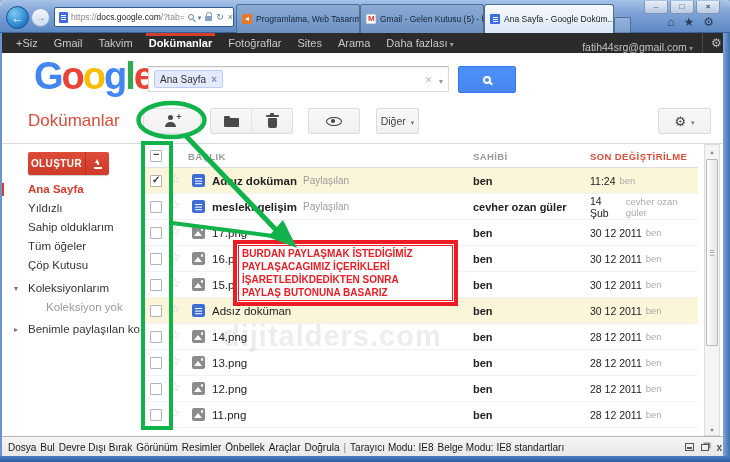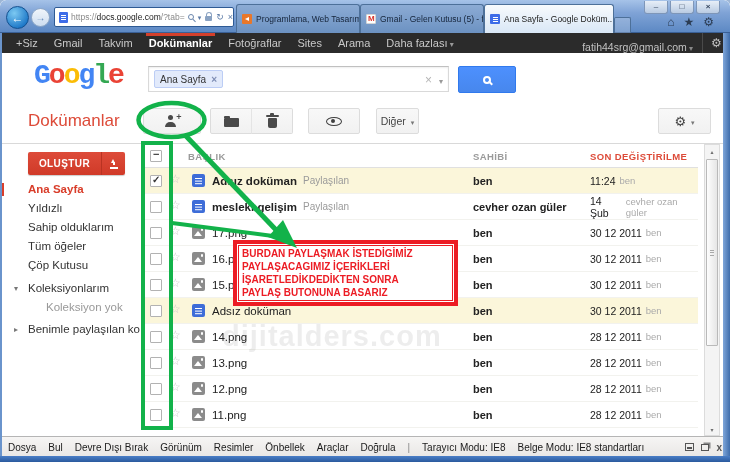--- a/index.html
+++ b/index.html
@@ -55,21 +55,21 @@
 .gb-item.active{color:#fff;font-weight:bold}
 .gb-item.active::before{content:"";position:absolute;left:5px;right:5px;top:0;height:2.5px;background:#d4402c}
 .gb-item.caret::after{content:" ▾";font-size:8px;color:#999}
 .gb-right{margin-left:auto;display:flex;align-items:flex-end;height:100%}
 .gb-email{font-size:10.5px;color:#c2c2c2;padding-right:9px}
 .gb-email::after{content:" ▾";font-size:8px;color:#888}
 .gb-gear{width:28px;height:100%;border-left:1px solid #4a4a4a;display:flex;align-items:center;justify-content:center;color:#c0c0c0;font-size:12px}
 
 
 .hdr{position:absolute;top:53px;left:0;width:730px;height:47px;background:#fff}
-.logo{position:absolute;left:34px;top:4px;font-family:Liberation Mono, monospace;font-size:28px;font-weight:bold;letter-spacing:-2px;line-height:38px}
+.logo{position:absolute;left:34px;top:4px;font-family:Liberation Sans, sans-serif;font-size:38px;font-weight:bold;letter-spacing:-2px;line-height:38px}
 .lg0,.lg3{color:#4285f4}.lg1,.lg5{color:#ea4335}.lg2{color:#fbbc05}.lg4{color:#34a853}
 .searchbox{position:absolute;left:148px;top:13px;width:301px;height:26px;background:#fff;border:1px solid #d9d9d9;border-top-color:#c0c0c0;
  box-shadow:inset 0 1px 2px rgba(0,0,0,.07);display:flex;align-items:center;padding:0 5px}
 .chip{display:flex;align-items:center;gap:5px;background:#e2eafb;border:1px solid #bccdf5;border-radius:2px;height:18px;padding:0 5px;font-size:10px;color:#333}
 .chip-close::before{content:"×";color:#7e8db4;font-weight:bold;font-size:10px}
 .sb-right{margin-left:auto;display:flex;align-items:center;gap:7px;color:#b5b5b5}
 .sb-clear::before{content:"×";font-size:12px}
 .sb-caret::before{content:"▾";font-size:8px;color:#999}
 .searchbtn{position:absolute;left:458px;top:13px;width:58px;height:27px;background:linear-gradient(#4d90fe,#4787ed);
  border:1px solid #3079ed;border-radius:2px;display:flex;align-items:center;justify-content:center}
@@ -99,21 +99,21 @@
 .trashicon{position:relative;width:9px;height:10px;background:#4a4a4a;border-radius:1px 1px 2px 2px;margin-top:3px}
 .trashicon::before{content:"";position:absolute;top:-3px;left:-2px;width:13px;height:2px;background:#4a4a4a;border-radius:1px}
 .trashicon::after{content:"";position:absolute;top:-5px;left:2.5px;width:4px;height:2px;background:#4a4a4a;border-radius:1px 1px 0 0}
 .eyeicon{width:16px;height:9px;border:1.6px solid #3f3f3f;border-radius:50%;position:relative}
 .eyeicon::after{content:"";position:absolute;left:4.2px;top:1.1px;width:4px;height:4px;background:#3f3f3f;border-radius:50%}
 .gear-g::before{content:"⚙";font-size:13px;color:#444}
 
 
 .main{position:absolute;top:144px;left:0;width:730px;height:292px;background:#fff}
 .sidebar{position:absolute;left:0;top:0;width:140px;height:100%;overflow:hidden}
-.createbtn{position:absolute;left:28px;top:8px;width:97px;height:23px;display:flex;border-radius:2px;overflow:hidden;box-shadow:0 1px 1px rgba(0,0,0,.2)}
+.createbtn{position:absolute;left:28px;top:8px;width:81px;height:23px;display:flex;border-radius:2px;overflow:hidden;box-shadow:0 1px 1px rgba(0,0,0,.2)}
 .create-main{flex:1;background:linear-gradient(#dd4b39,#d03a28);color:#fff;font-size:10px;font-weight:bold;letter-spacing:.4px;
  display:flex;align-items:center;justify-content:center}
 .create-upload{width:24px;background:linear-gradient(#dd4b39,#d03a28);border-left:1px solid #b93322;display:flex;align-items:center;justify-content:center}
 .upl{position:relative;width:10px;height:10px}
 .upl::before{content:"";position:absolute;left:2.5px;top:0;border-left:2.5px solid transparent;border-right:2.5px solid transparent;border-bottom:4px solid #fff}
 .upl::after{content:"";position:absolute;left:4px;top:3.5px;width:2px;height:3px;background:#fff}
 .upl-base{position:absolute;left:1px;bottom:0;width:8px;height:1.8px;background:#fff}
 .snavlist{position:absolute;top:36px;left:0;right:0;margin:0;padding:0;list-style:none}
 .snav{position:relative;height:19px;line-height:19px;padding-left:28px;font-size:11.5px;color:#333;white-space:nowrap;overflow:hidden}
 .snav.active{color:#d93d2a;font-weight:bold}
@@ -158,21 +158,21 @@
 .vscroll{position:absolute;left:704px;top:0;width:16px;height:292px;background:#f4f4f4;border:1px solid #dcdcdc}
 .vs-arrow{position:absolute;left:0;right:0;height:12px;display:flex;align-items:center;justify-content:center;font-size:6px;color:#707070}
 .vs-up{top:0} .vs-down{bottom:0}
 .vs-up::before{content:"▴"} .vs-down::before{content:"▾"}
 .vs-thumb{position:absolute;left:1px;right:1px;top:14px;height:187px;background:linear-gradient(90deg,#fdfdfd,#e6e6e6);border:1px solid #b9b9b9;border-radius:1px}
 .vs-grip{position:absolute;left:3px;right:3px;top:50%;margin-top:-3px;height:6px;
  background:repeating-linear-gradient(#a8a8a8 0 1px,transparent 1px 2.5px)}
 
 
 .devbar{position:absolute;top:436px;left:0;width:730px;height:21px;background:linear-gradient(#f6f5f4,#e9e7e5);
- border-top:1px solid #b5b5b5;display:flex;align-items:center;gap:12px;padding:0 8px;font-size:10px;color:#1a1a1a}
+ border-top:1px solid #b5b5b5;display:flex;align-items:center;gap:4px;padding:0 8px;font-size:10px;color:#1a1a1a}
 .dv-item{white-space:nowrap}
 .dv-sep{color:#888}
 .dv-mode{white-space:nowrap}
 .dv-icons{margin-left:auto;display:flex;gap:7px;align-items:center;color:#555}
 .mi-min{width:9px;height:8px;border:1px solid #555;position:relative}
 .mi-min::after{content:"";position:absolute;left:1px;right:1px;bottom:1px;height:2px;background:#555}
 .mi-restore{width:8px;height:7px;border:1px solid #555;position:relative;box-shadow:2px -2px 0 -0.5px #888}
 .mi-close::before{content:"x";font-size:10px;font-weight:bold}
 .border-left{position:absolute;left:0;top:33px;width:2px;bottom:6px;background:#6a94cc}
 .border-right{position:absolute;right:0;top:33px;width:7px;bottom:6px;background:linear-gradient(90deg,#7ea6da,#3f6dab)}

